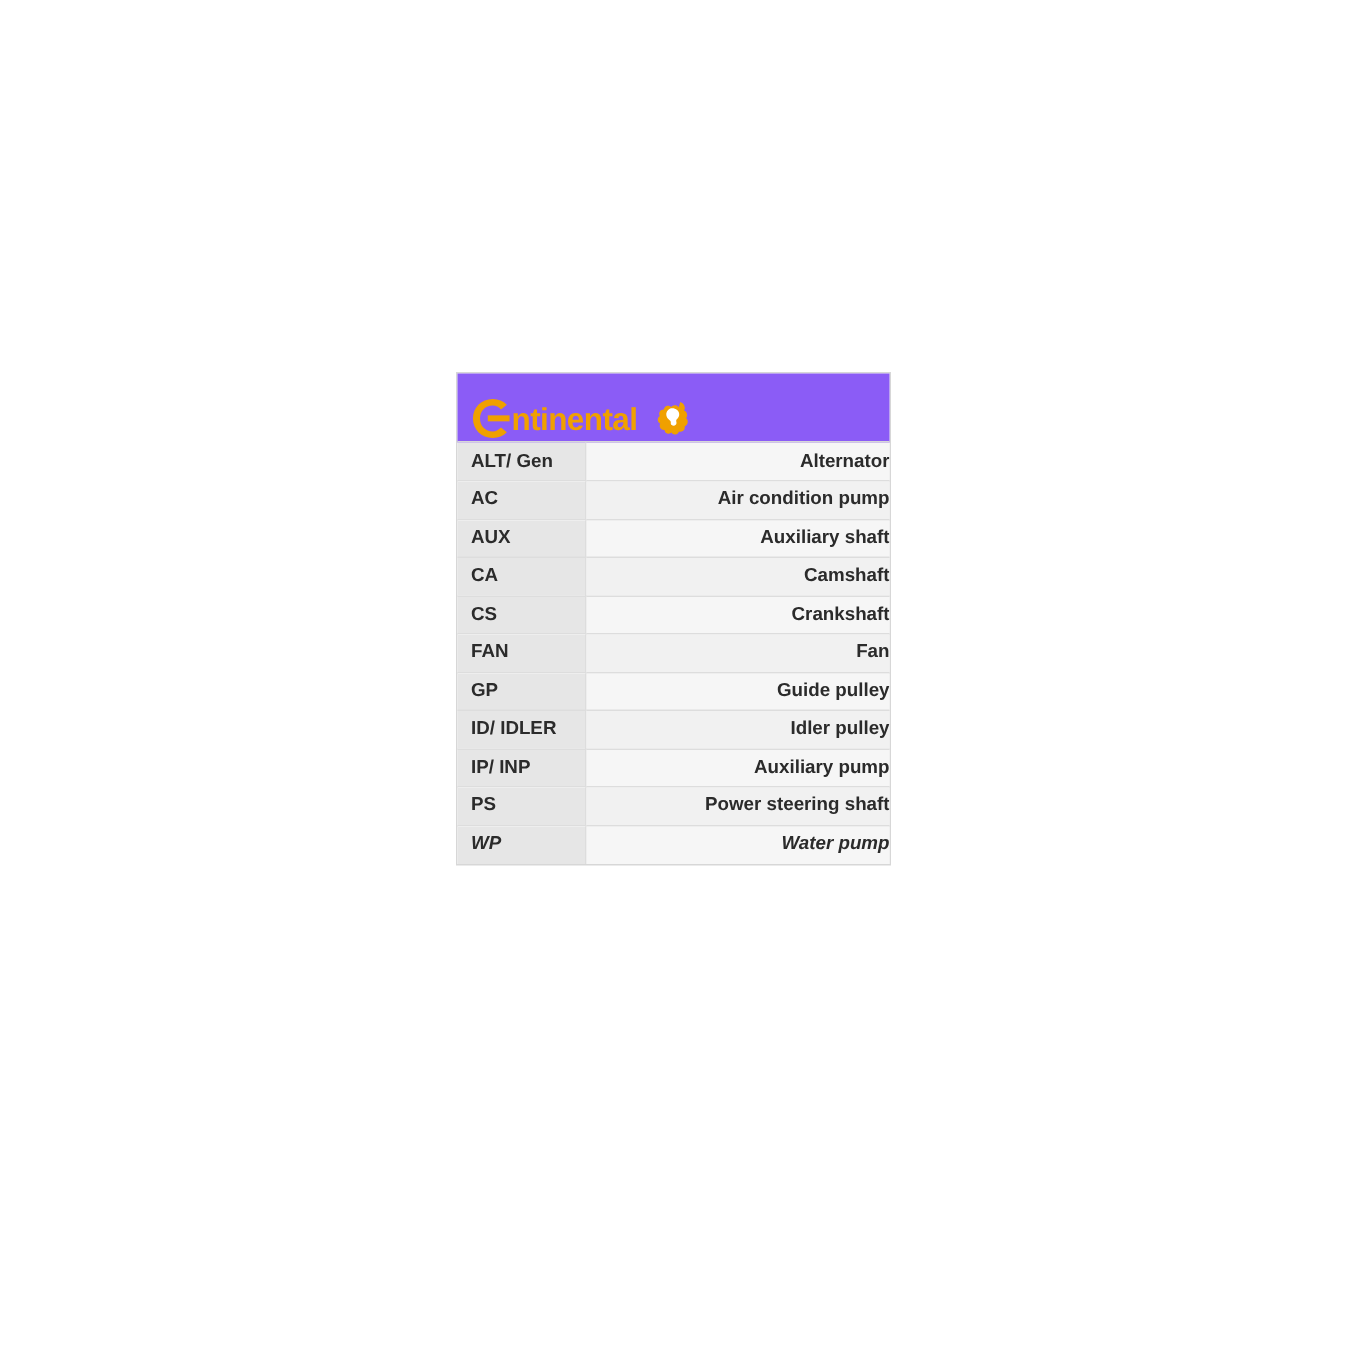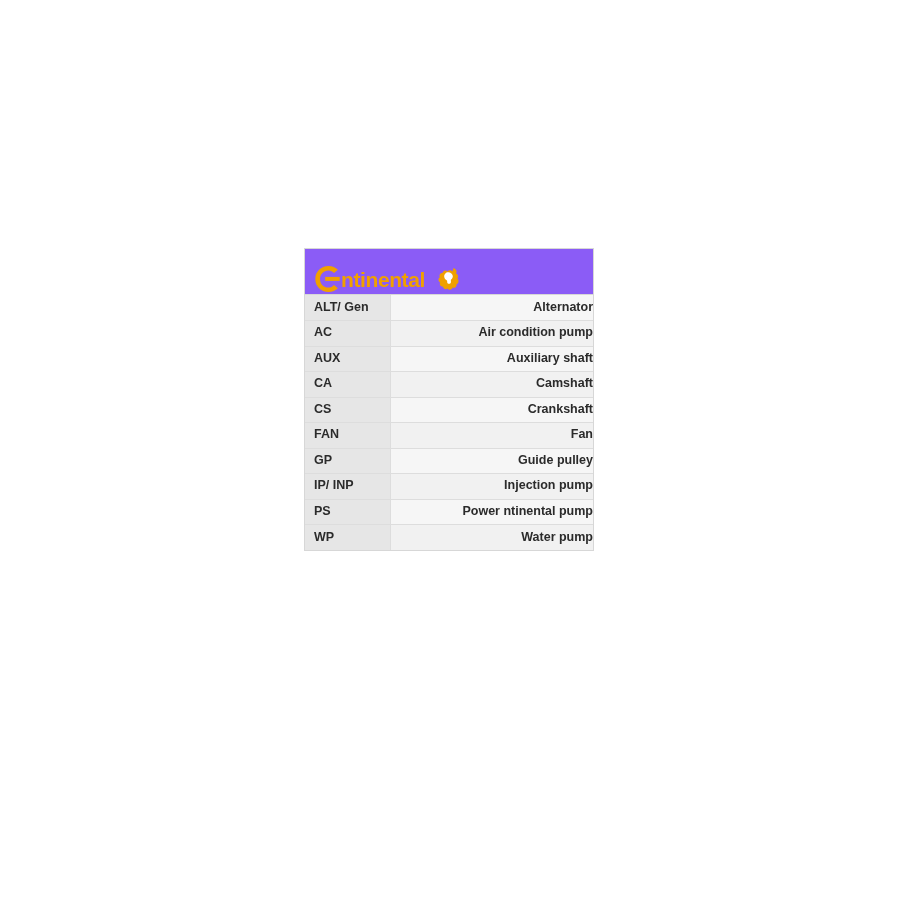--- a/index.html
+++ b/index.html
@@ -71,20 +71,21 @@
     border-bottom: 1px solid #dddddd;
     vertical-align: middle;
     line-height: 1.1;
     white-space: nowrap;
     overflow: hidden;
     text-overflow: ellipsis;
   }
 
   .legend-table tr:last-child td {
     border-bottom: none;
+    font-style: italic;
   }
 
   .col-abbr {
     width: 76px;
     background: #e6e6e6;
     border-right: 1px solid #dddddd;
   }
 
   .col-desc {
     background: #f6f6f6;
@@ -160,26 +161,30 @@
         </tr>
         <tr>
           <td class="col-abbr">FAN</td>
           <td class="col-desc">Fan</td>
         </tr>
         <tr>
           <td class="col-abbr">GP</td>
           <td class="col-desc">Guide pulley</td>
         </tr>
         <tr>
+          <td class="col-abbr">ID/ IDLER</td>
+          <td class="col-desc">Idler pulley</td>
+        </tr>
+        <tr>
           <td class="col-abbr">IP/ INP</td>
-          <td class="col-desc">Injection pump</td>
+          <td class="col-desc">Auxiliary pump</td>
         </tr>
         <tr>
           <td class="col-abbr">PS</td>
-          <td class="col-desc">Power ntinental pump</td>
+          <td class="col-desc">Power steering shaft</td>
         </tr>
         <tr>
           <td class="col-abbr">WP</td>
           <td class="col-desc">Water pump</td>
         </tr>
       </tbody>
     </table>
 
   </div>
 </div>

